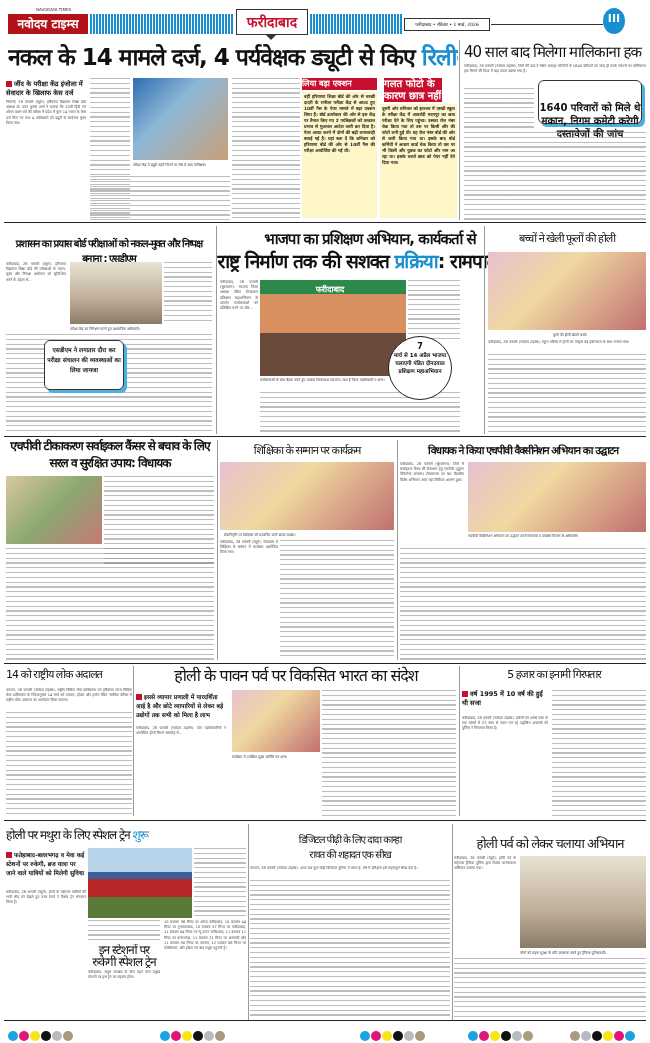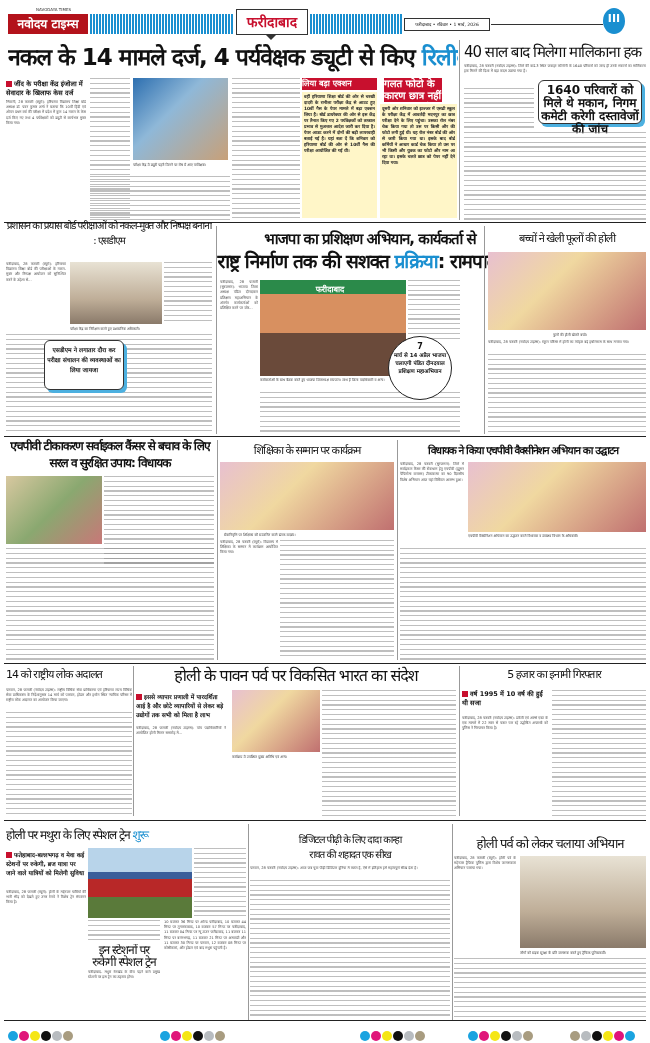--- a/index.html
+++ b/index.html
@@ -65,26 +65,26 @@
 </div>
 
 <div class="abs redbox" style="left:384px;top:78px;width:58px;height:24px;font-size:10px;line-height:12px;white-space:normal">गलत फोटो के कारण छात्र नहीं कर पाया प्रवेश</div>
 <div class="abs yellowbox" style="left:380px;top:104px;width:77px;height:114px;padding:2px">
   <div class="txt" style="font-size:4.4px;line-height:6px;color:#222;height:110px;font-weight:bold">दूसरी ओर शनिवार को झज्जर में एसडी स्कूल के परीक्षा केंद्र में आवर्तदी मदनपुर का छात्र परीक्षा देने के लिए पहुंचा। उसका रोल नंबर चेक किया गया तो उस पर किसी और की फोटो लगी हुई थी। यह रोल नंबर बोर्ड की ओर से जारी किया गया था। इसके बाद बोर्ड कर्मियों ने आधार कार्ड चेक किया तो उस पर भी किसी और युवक का फोटो और नाम आ रहा था। इसके चलते छात्र को पेपर नहीं देने दिया गया।</div>
 </div>
 
 <div class="abs h1" style="left:464px;top:42px;width:182px;font-size:15px;line-height:20px;font-weight:normal">40 साल बाद मिलेगा मालिकाना हक</div>
 <div class="abs txt" style="left:464px;top:64px;width:182px;height:22px">फरीदाबाद, 28 फरवरी (नवोदय टाइम्स): जिले की वार्ड-3 स्थित जवाहर कॉलोनी के 1640 परिवारों को जल्द ही उनके मकानों का मालिकाना हक मिलने की दिशा में बड़ा कदम उठाया गया है।</div>
 <div class="abs lines" style="left:464px;top:88px;width:70px;height:40px"></div>
-<div class="abs callout" style="left:538px;top:80px;width:104px;height:44px;font-size:12px;line-height:13px;padding-top:3px">1640 परिवारों को मिले थे मकान, निगम कमेटी करेगी दस्तावेजों की जांच</div>
+<div class="abs callout" style="left:538px;top:80px;width:104px;height:44px;font-size:10px;line-height:13px;padding-top:20px">1640 परिवारों को मिले थे मकान, निगम कमेटी करेगी दस्तावेजों की जांच</div>
 <div class="abs lines" style="left:464px;top:132px;width:182px;height:88px"></div>
 
 <div class="abs rule" style="left:4px;top:222px;width:642px"></div>
 
-<div class="abs h1" style="left:6px;top:218px;width:206px;font-size:10px;line-height:15px;white-space:normal;text-align:center;font-weight:normal">प्रशासन का प्रयास बोर्ड परीक्षाओं को नकल-मुक्त और निष्पक्ष बनाना : एसडीएम</div>
+<div class="abs h1" style="left:6px;top:236px;width:206px;font-size:10px;line-height:15px;white-space:normal;text-align:center;font-weight:bold">प्रशासन का प्रयास बोर्ड परीक्षाओं को नकल-मुक्त और निष्पक्ष बनाना : एसडीएम</div>
 <div class="abs txt" style="left:6px;top:262px;width:60px;height:70px">फरीदाबाद, 28 फरवरी (ब्यूरो): हरियाणा विद्यालय शिक्षा बोर्ड की परीक्षाओं के नकल-मुक्त और निष्पक्ष आयोजन को सुनिश्चित करने के उद्देश्य से...</div>
 <div class="abs photo class" style="left:70px;top:262px;width:92px;height:62px"></div>
 <div class="abs caption" style="left:70px;top:326px;width:140px">परीक्षा केंद्र का निरीक्षण करते हुए प्रशासनिक अधिकारी।</div>
 <div class="abs lines" style="left:164px;top:262px;width:48px;height:62px"></div>
 <div class="abs lines" style="left:6px;top:334px;width:206px;height:100px"></div>
 <div class="abs callout" style="left:44px;top:340px;width:80px;height:50px;font-size:6px;line-height:10px;padding-top:4px">एसडीएम ने लगातार दौरा कर परीक्षा संचालन की व्यवस्थाओं का लिया जायजा</div>
 
 <div class="abs h1" style="left:220px;top:228px;width:300px;font-size:15px;line-height:22px;text-align:center">भाजपा का प्रशिक्षण अभियान, कार्यकर्ता से</div>
 <div class="abs h1" style="left:208px;top:250px;width:300px;font-size:19px;line-height:22px;text-align:center"><span>राष्ट्र निर्माण तक की सशक्त </span><span class="hl-blue">प्रक्रिया</span><span>: रामपाल</span></div>
 <div class="abs txt" style="left:220px;top:280px;width:38px;height:150px">फरीदाबाद, 28 फरवरी (सुरजमल): भाजपा जिला अध्यक्ष पंडित दीनदयाल प्रशिक्षण महाअभियान के अंतर्गत कार्यकर्ताओं को प्रशिक्षित करने पर जोर...</div>

